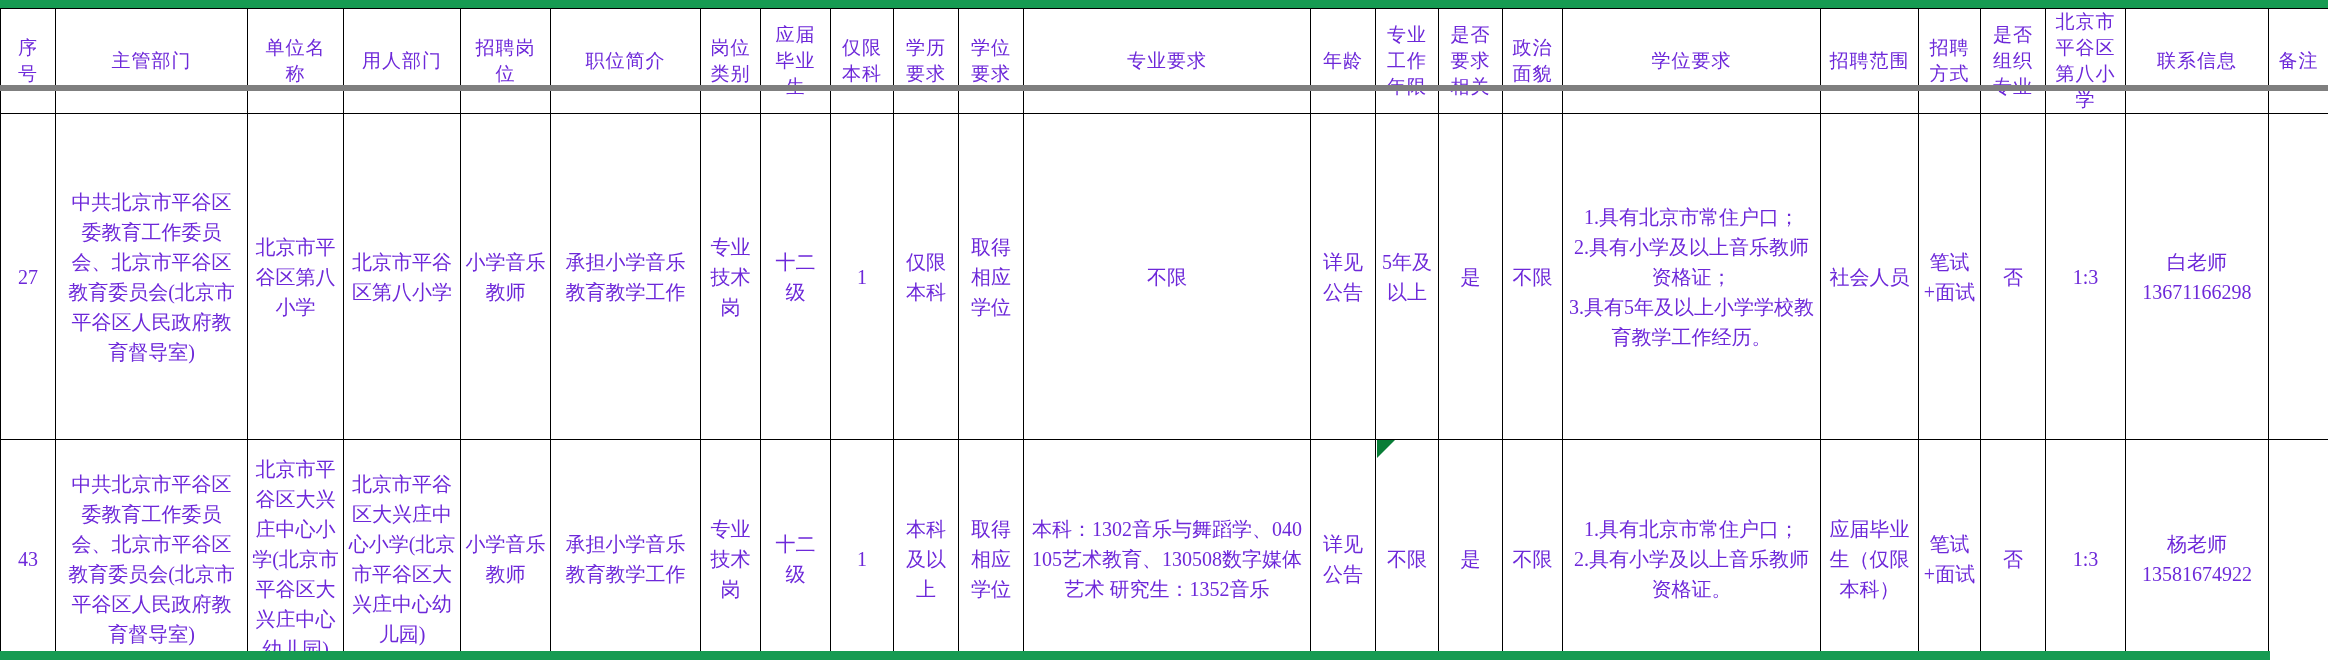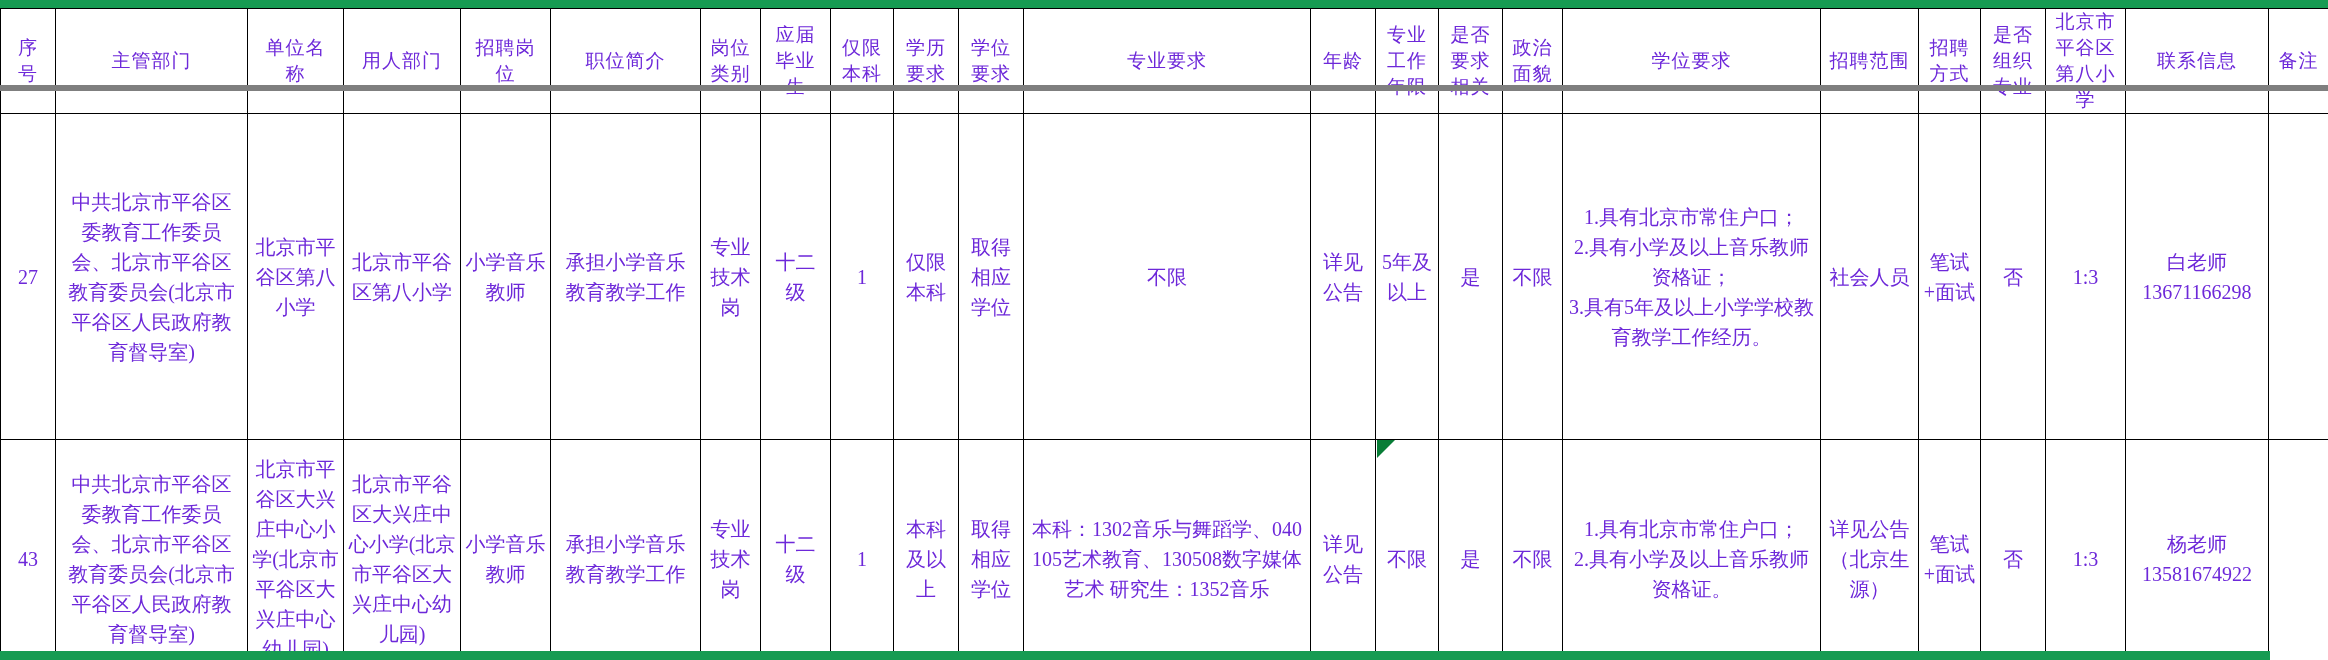--- a/index.html
+++ b/index.html
@@ -228,21 +228,21 @@
             <div class="cv">是</div>
           </td>
         <td>
             <div class="cv">不限</div>
           </td>
         <td>
             <div class="cv">1.具有北京市常住户口；
 2.具有小学及以上音乐教师资格证。</div>
           </td>
         <td>
-            <div class="cv">详见公告（北京生源）</div>
+            <div class="cv">应届毕业生（仅限本科）</div>
           </td>
         <td>
             <div class="cv">笔试+面试</div>
           </td>
         <td>
             <div class="cv">否</div>
           </td>
         <td>
             <div class="cv">1:3</div>
           </td>

